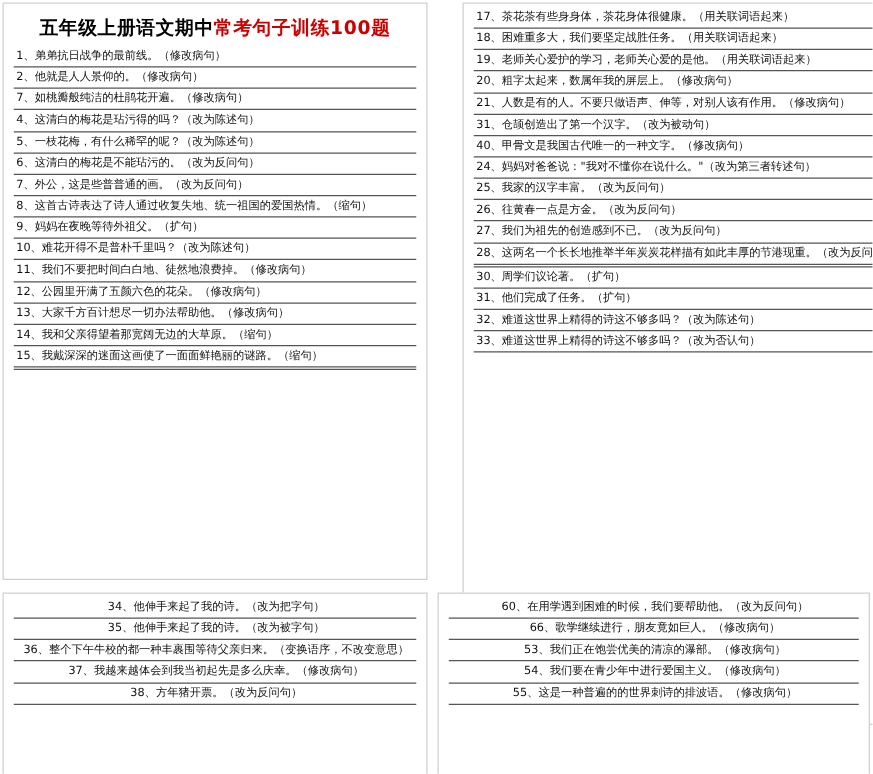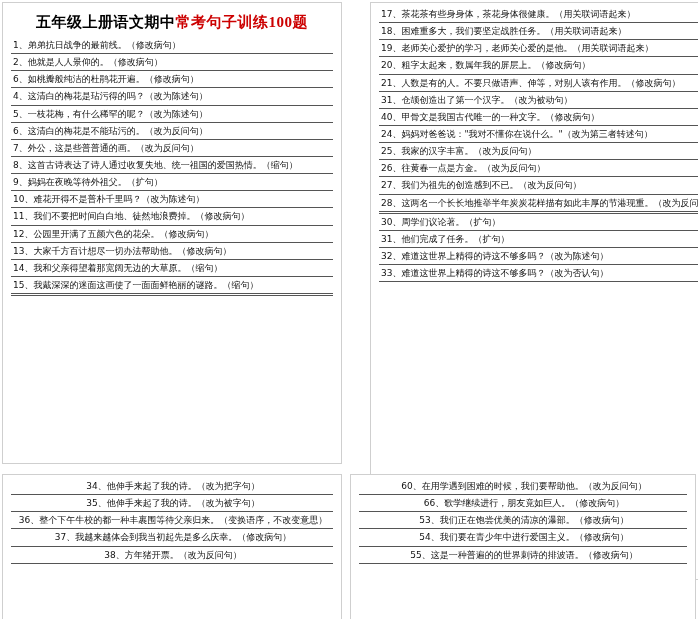--- a/index.html
+++ b/index.html
@@ -31,21 +31,20 @@
   #page-br { left: 350px; top: 474px; width: 346px; height: 400px; }
 
   .doc-title {
     text-align: center;
     font-size: 15px;
     font-weight: bold;
     color: #000;
     margin: 6px 0 7px 0;
     letter-spacing: 0.5px;
     line-height: 1.2;
-    font-family: Liberation Serif, serif;
   }
   .doc-title .hl {
     color: #cc0000;
   }
 
   .qlist {
     padding: 0 8px 0 8px;
   }
   .qitem {
     font-size: 9px;
@@ -72,21 +71,21 @@
 <div class="page" id="page-tl">
   <div class="inner">
     <div class="doc-title">
       <span>五年级上册语文期中</span><span class="hl" style="color: rgb(204, 0, 0);">常考句子训练100题</span>
     </div>
     <div class="qlist">
       <div class="qitem">1、弟弟抗日战争的最前线。（修改病句）</div>
       <div class="rule"></div>
       <div class="qitem">2、他就是人人景仰的。（修改病句）</div>
       <div class="rule"></div>
-      <div class="qitem">6、如桃瓣般纯洁的杜鹃花开遍。（修改病句）</div>
+      <div class="qitem">7、如桃瓣般纯洁的杜鹃花开遍。（修改病句）</div>
       <div class="rule"></div>
       <div class="qitem">4、这清白的梅花是玷污得的吗？（改为陈述句）</div>
       <div class="rule"></div>
       <div class="qitem">5、一枝花梅，有什么稀罕的呢？（改为陈述句）</div>
       <div class="rule"></div>
       <div class="qitem">6、这清白的梅花是不能玷污的。（改为反问句）</div>
       <div class="rule"></div>
       <div class="qitem">7、外公，这是些普普通的画。（改为反问句）</div>
       <div class="rule"></div>
       <div class="qitem">8、这首古诗表达了诗人通过收复失地、统一祖国的爱国热情。（缩句）</div>

